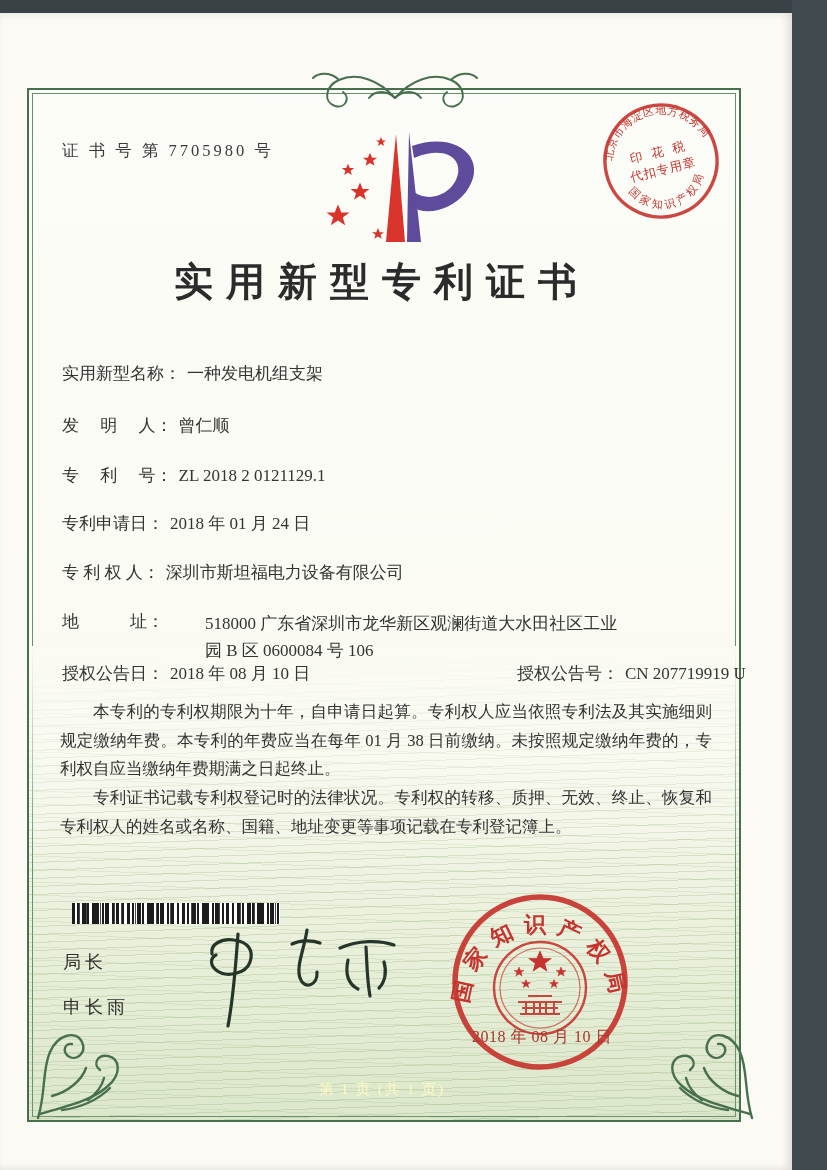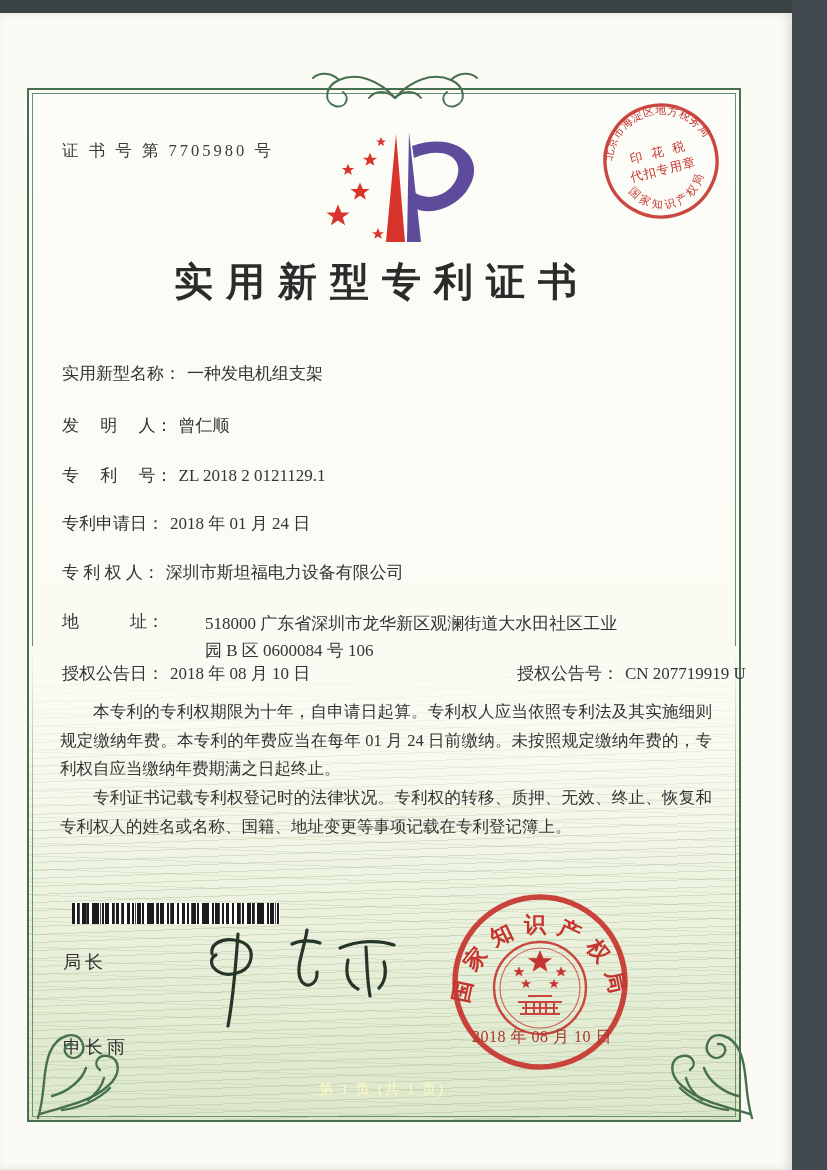--- a/index.html
+++ b/index.html
@@ -59,21 +59,21 @@
   .barcode{
     position:absolute;left:72px;top:903px;width:208px;height:21px;
     background-color:#fff;
     background-image:
       repeating-linear-gradient(90deg,#1c1c1c 0 2px,rgba(0,0,0,0) 2px 5px),
       repeating-linear-gradient(90deg,#1c1c1c 0 3px,rgba(0,0,0,0) 3px 11px),
       repeating-linear-gradient(90deg,#4a4a4a 0 1px,rgba(0,0,0,0) 1px 7px);
   }
 
   .sig-title{position:absolute;left:63px;top:950px;font-size:18px;letter-spacing:4px;color:#2f2f2f;}
-  .sig-name{position:absolute;left:63px;top:995px;font-size:18px;letter-spacing:4px;color:#2f2f2f;margin-top:40px;}
+  .sig-name{position:absolute;left:63px;top:995px;font-size:18px;letter-spacing:4px;color:#2f2f2f;}
   .handwriting{position:absolute;left:188px;top:920px;}
 
   .seal-main{position:absolute;left:448px;top:890px;}
   .tax-stamp{position:absolute;left:600px;top:100px;transform:rotate(-14deg);}
 
   .footer-page{
     position:absolute;left:27px;top:1080px;width:710px;text-align:center;
     font-size:14.5px;letter-spacing:2px;color:#fef9c3;
   }
 
@@ -165,21 +165,21 @@
     <span class="field-label" style="vertical-align:top;">地　　　址：</span><span class="field-value addr-lines"><span>518000 广东省深圳市龙华新区观澜街道大水田社区工业</span><br><span>园 B 区 0600084 号 106</span></span>
   </div>
   <div class="field-row" style="top:662px;width:660px;">
     <span class="field-label">授权公告日：</span><span class="field-value">2018 年 08 月 10 日</span>
     <span class="grant-no">
       <span class="field-label">授权公告号：</span><span class="field-value">CN 207719919 U</span>
     </span>
   </div>
 
   <div class="body-paragraphs">
-    <p>本专利的专利权期限为十年，自申请日起算。专利权人应当依照专利法及其实施细则规定缴纳年费。本专利的年费应当在每年 01 月 24 日前缴纳。未按照规定缴纳年费的，专利权自应当缴纳年费期满之日起终止。</p>
+    <p>本专利的专利权期限为十年，自申请日起算。专利权人应当依照专利法及其实施细则规定缴纳年费。本专利的年费应当在每年 01 月 38 日前缴纳。未按照规定缴纳年费的，专利权自应当缴纳年费期满之日起终止。</p>
     <p>专利证书记载专利权登记时的法律状况。专利权的转移、质押、无效、终止、恢复和专利权人的姓名或名称、国籍、地址变更等事项记载在专利登记簿上。</p>
   </div>
 
   <div class="barcode"></div>
 
   <div class="sig-title">局长</div>
   <div class="sig-name">申长雨</div>
 
   <svg class="handwriting" width="215" height="118" viewBox="0 0 215 118">
     <g fill="none" stroke="#26352a" stroke-width="3.2" stroke-linecap="round" stroke-linejoin="round">

